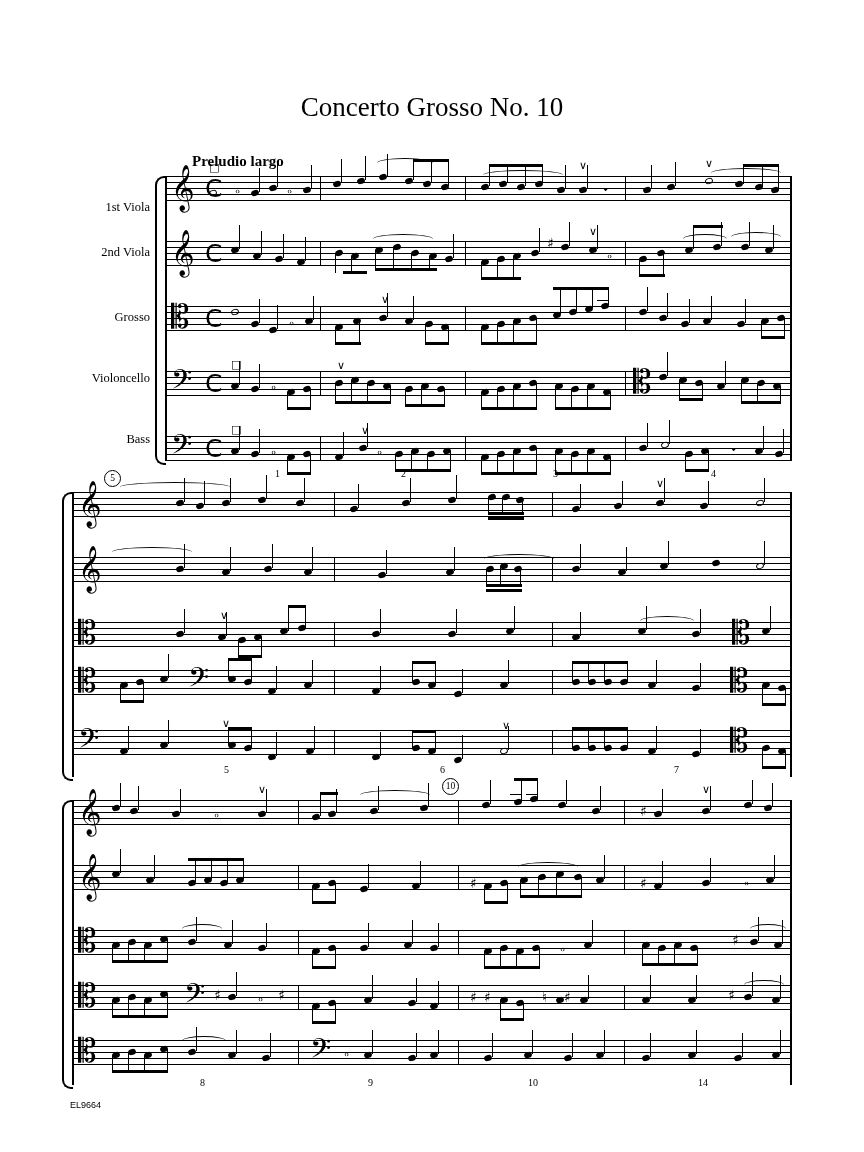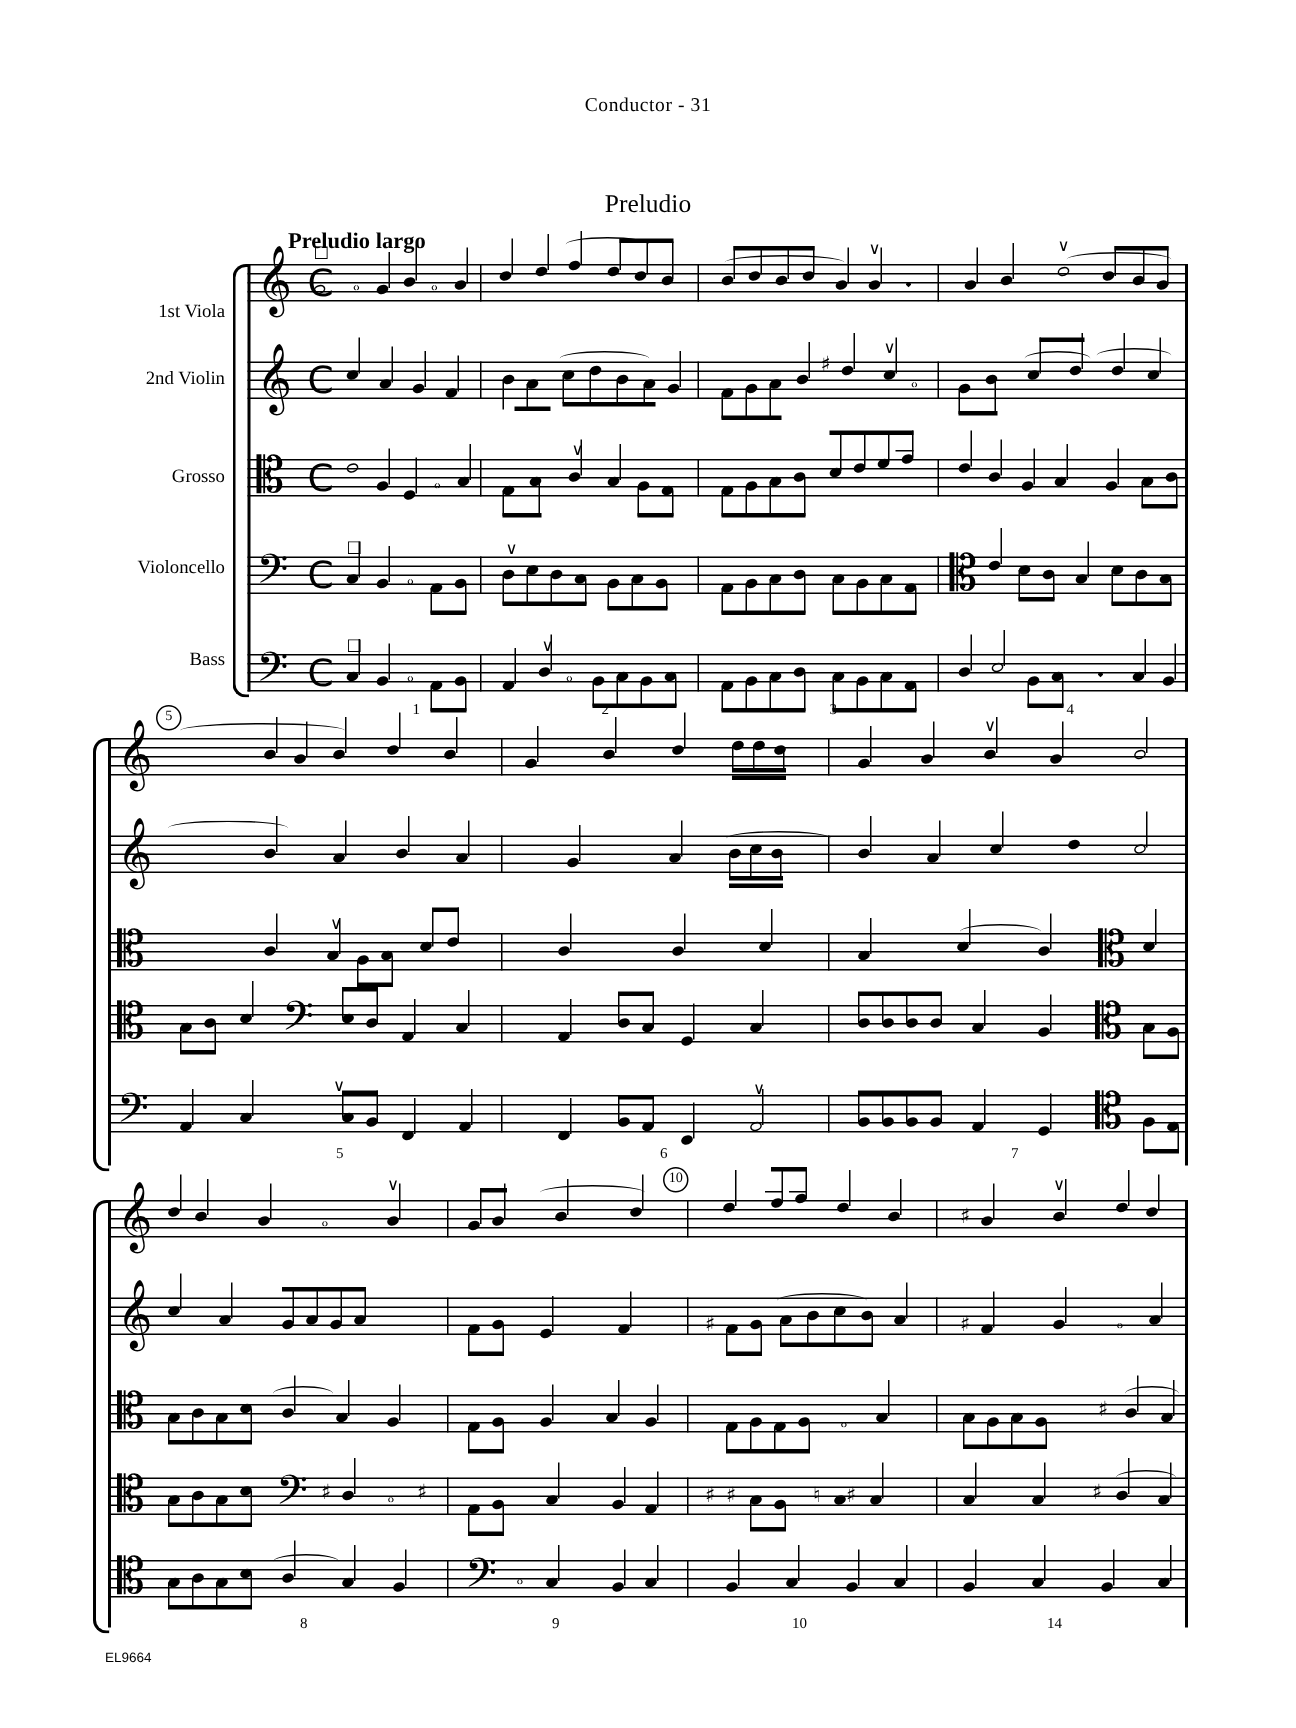--- a/index.html
+++ b/index.html
@@ -204,22 +204,21 @@
     font-family: "DejaVu Sans", sans-serif;
     font-size: 11px;
     line-height: 1;
   }
 </style>
 </head>
 <body>
 
 <div class="page">
 
-  <div class="running-head">Conductor - 31</div>
-  <div class="movement-title">Preludio</div>
+  <div class="work-title">Concerto Grosso No. 10</div>
   <div class="tempo-mark">Preludio largo</div>
   <div class="plate-number">EL9664</div>
 
   <div class="system" id="sys1" style="left:165px; top:176px; width:627px; height:285px;">
 
     <div class="sys-brace" style="left:-10px; top:0px; height:285px;"></div>
     <div class="sys-left-line" style="left:0px; top:0px; height:285px;"></div>
     <div class="sys-right-line" style="left:625px; top:0px; height:285px;"></div>
 
     <div class="stave" style="top:0px;">
@@ -601,21 +600,21 @@
     <div class="nh" style="left:610px; top:275px;"></div>
     <div class="stem" style="left:618px; top:253px; height:24px;"></div>
 
     <div class="measure-num" style="left:110px; top:292px;">1</div>
     <div class="measure-num" style="left:236px; top:292px;">2</div>
     <div class="measure-num" style="left:388px; top:292px;">3</div>
     <div class="measure-num" style="left:546px; top:292px;">4</div>
   </div>
 
   <div class="instr-label" style="left:30px; top:200px;">1st Viola</div>
-  <div class="instr-label" style="left:30px; top:245px;">2nd Violin</div>
+  <div class="instr-label" style="left:30px; top:245px;">2nd Viola</div>
   <div class="instr-label" style="left:30px; top:310px;">Grosso</div>
   <div class="instr-label" style="left:30px; top:371px;">Violoncello</div>
   <div class="instr-label" style="left:30px; top:432px;">Bass</div>
 
   <div class="system" id="sys2" style="left:72px; top:492px; width:720px; height:285px;">
 
     <div class="sys-brace" style="left:-10px; top:0px; height:285px;"></div>
     <div class="sys-left-line" style="left:0px; top:0px; height:285px;"></div>
     <div class="sys-right-line" style="left:718px; top:0px; height:285px;"></div>
 

